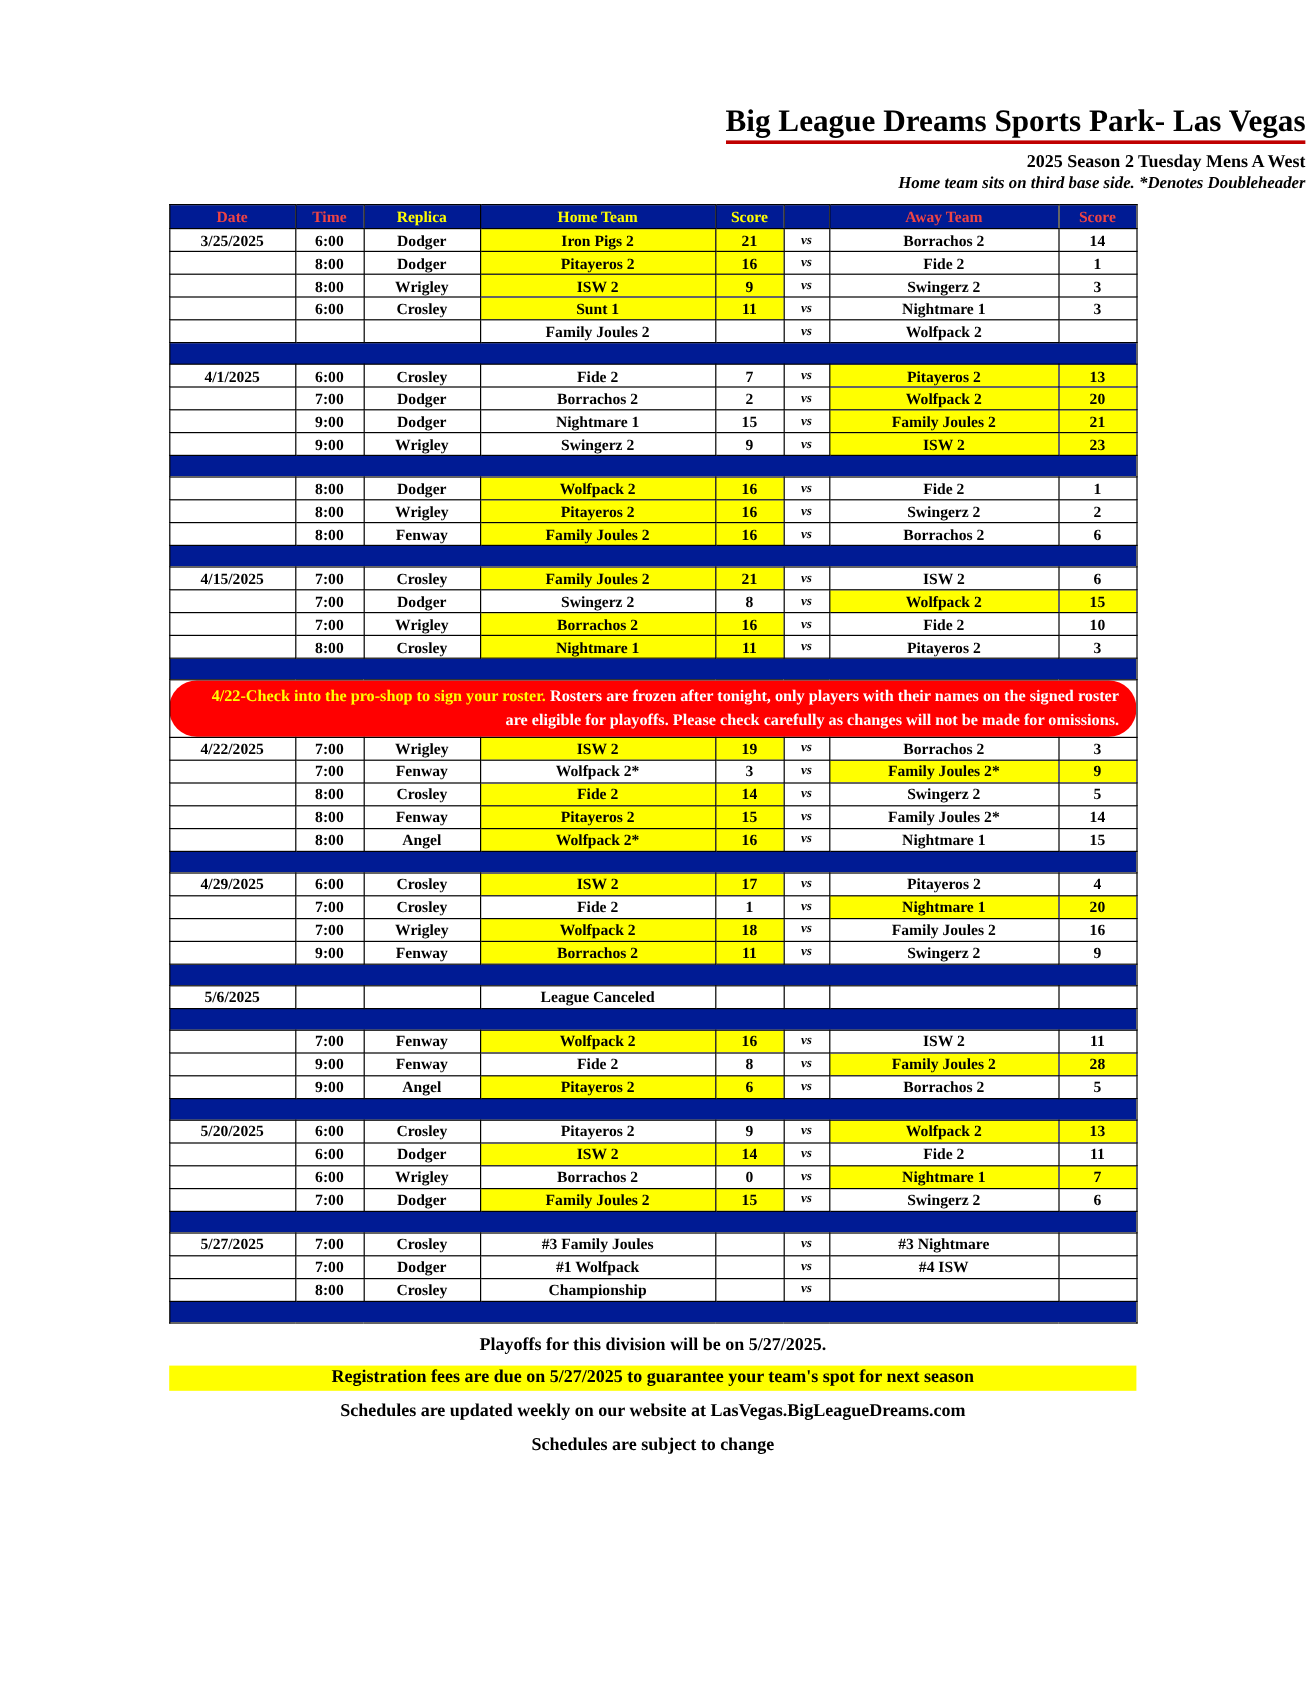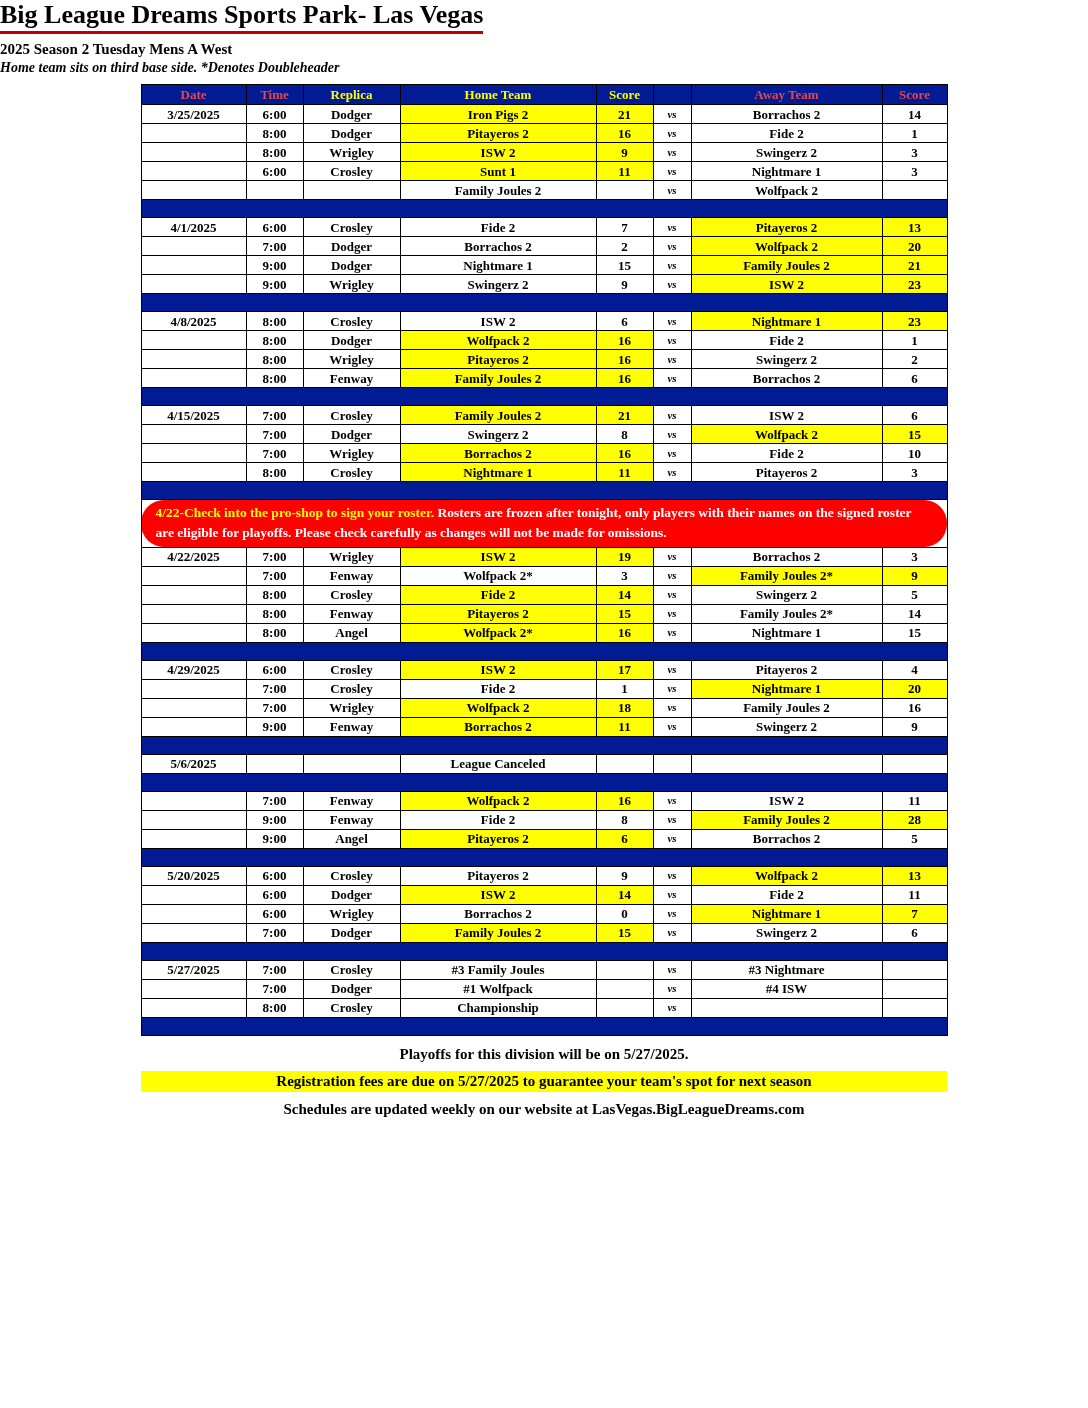--- a/index.html
+++ b/index.html
@@ -4,21 +4,21 @@
 <style>
   * { box-sizing: border-box; }
   html, body { margin: 0; padding: 0; }
   body {
     width: 1088px;
     height: 1408px;
     background: #ffffff;
     font-family: "Liberation Serif", "DejaVu Serif", serif;
     color: #000;
   }
-  .title-wrap { text-align: left; }
+  .title-wrap { text-align: right; padding-top: 86px; }
   .page-title {
     display: inline-block;
     font-size: 26px;
     font-weight: bold;
     margin: 0;
     border-bottom: 3px solid var(--title_underline, #C00000);
     padding-bottom: 1px;
   }
   .page-subtitle {
     font-size: 15px;
@@ -65,21 +65,21 @@
     border: 1px solid #000;
   }
   .schedule td.notice-cell {
     background: var(--red, #FF0000);
     color: #ffffff;
     white-space: normal;
     height: auto;
     line-height: 1.5;
     padding: 3px 14px;
     font-size: 13.5px;
-    text-align: left;
+    text-align: right;
     border-radius: 23px;
   }
   .notice-hl { color: var(--yellow, #FFFF00); }
   .footer { width: 806px; margin: 8px auto 0 auto; }
   .fl {
     font-size: 15px;
     font-weight: bold;
     margin: 0 0 7px 0;
     line-height: 1.25;
     padding: 1px 2px;
@@ -214,30 +214,20 @@
           <td class="home">Swingerz 2</td>
           <td class="score">9</td>
           <td class="vs">vs</td>
           <td class="away win">ISW 2</td>
           <td class="score win">23</td>
         </tr>
         <tr>
           <td colspan="8" class="sep"></td>
         </tr>
         <tr>
-          <td class="date">4/8/2025</td>
-          <td class="time">8:00</td>
-          <td class="replica">Crosley</td>
-          <td class="home">ISW 2</td>
-          <td class="score">6</td>
-          <td class="vs">vs</td>
-          <td class="away win">Nightmare 1</td>
-          <td class="score win">23</td>
-        </tr>
-        <tr>
           <td class="date"></td>
           <td class="time">8:00</td>
           <td class="replica">Dodger</td>
           <td class="home win">Wolfpack 2</td>
           <td class="score win">16</td>
           <td class="vs">vs</td>
           <td class="away">Fide 2</td>
           <td class="score">1</td>
         </tr>
         <tr>
@@ -527,15 +517,16 @@
         <tr>
           <td colspan="8" class="sep"></td>
         </tr>
       </tbody>
   </table>
 
   <div class="footer">
     <div class="fl">Playoffs for this division will be on 5/27/2025.</div>
     <div class="fl hl">Registration fees are due on 5/27/2025 to guarantee your team's spot for next season</div>
     <div class="fl">Schedules are updated weekly on our website at LasVegas.BigLeagueDreams.com</div>
+    <div class="fl">Schedules are subject to change</div>
   </div>
 
 </div>
 
 </body></html>

